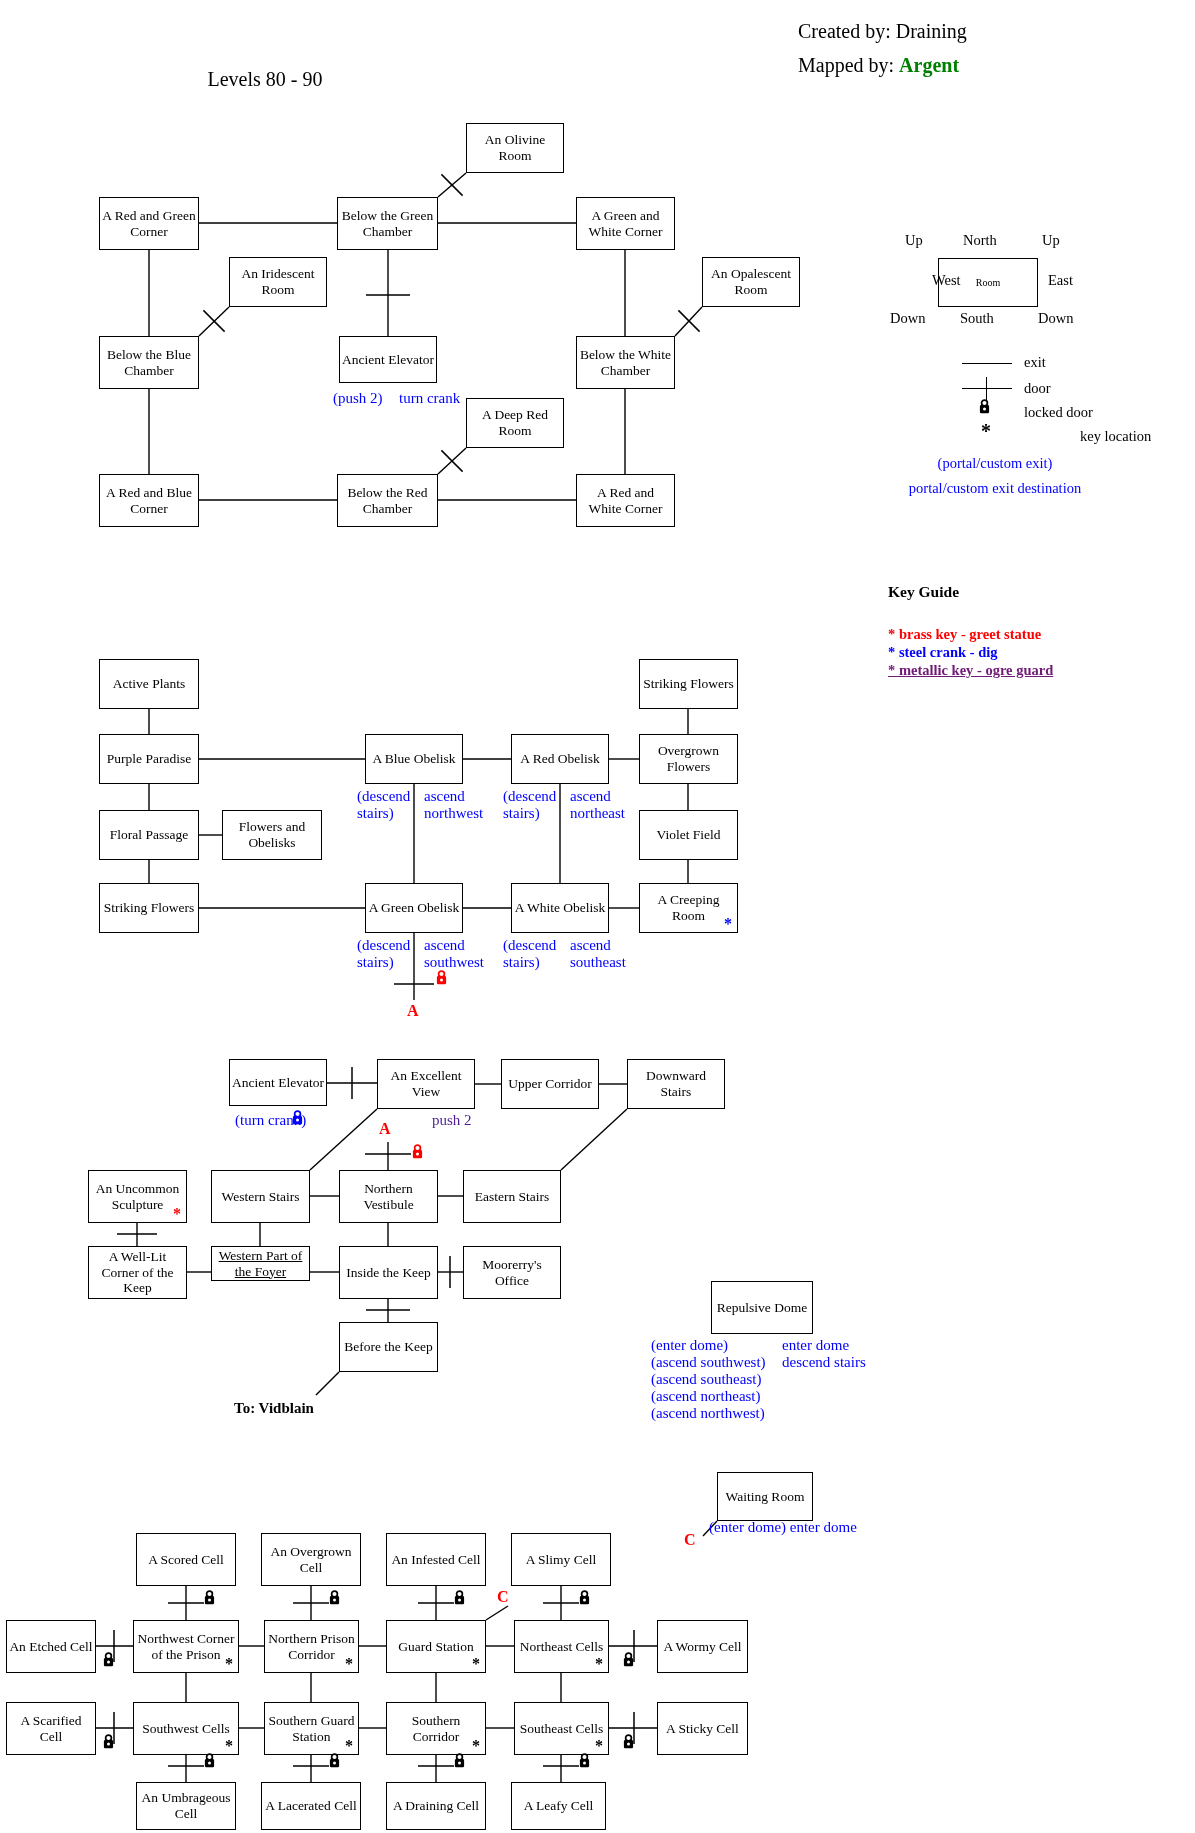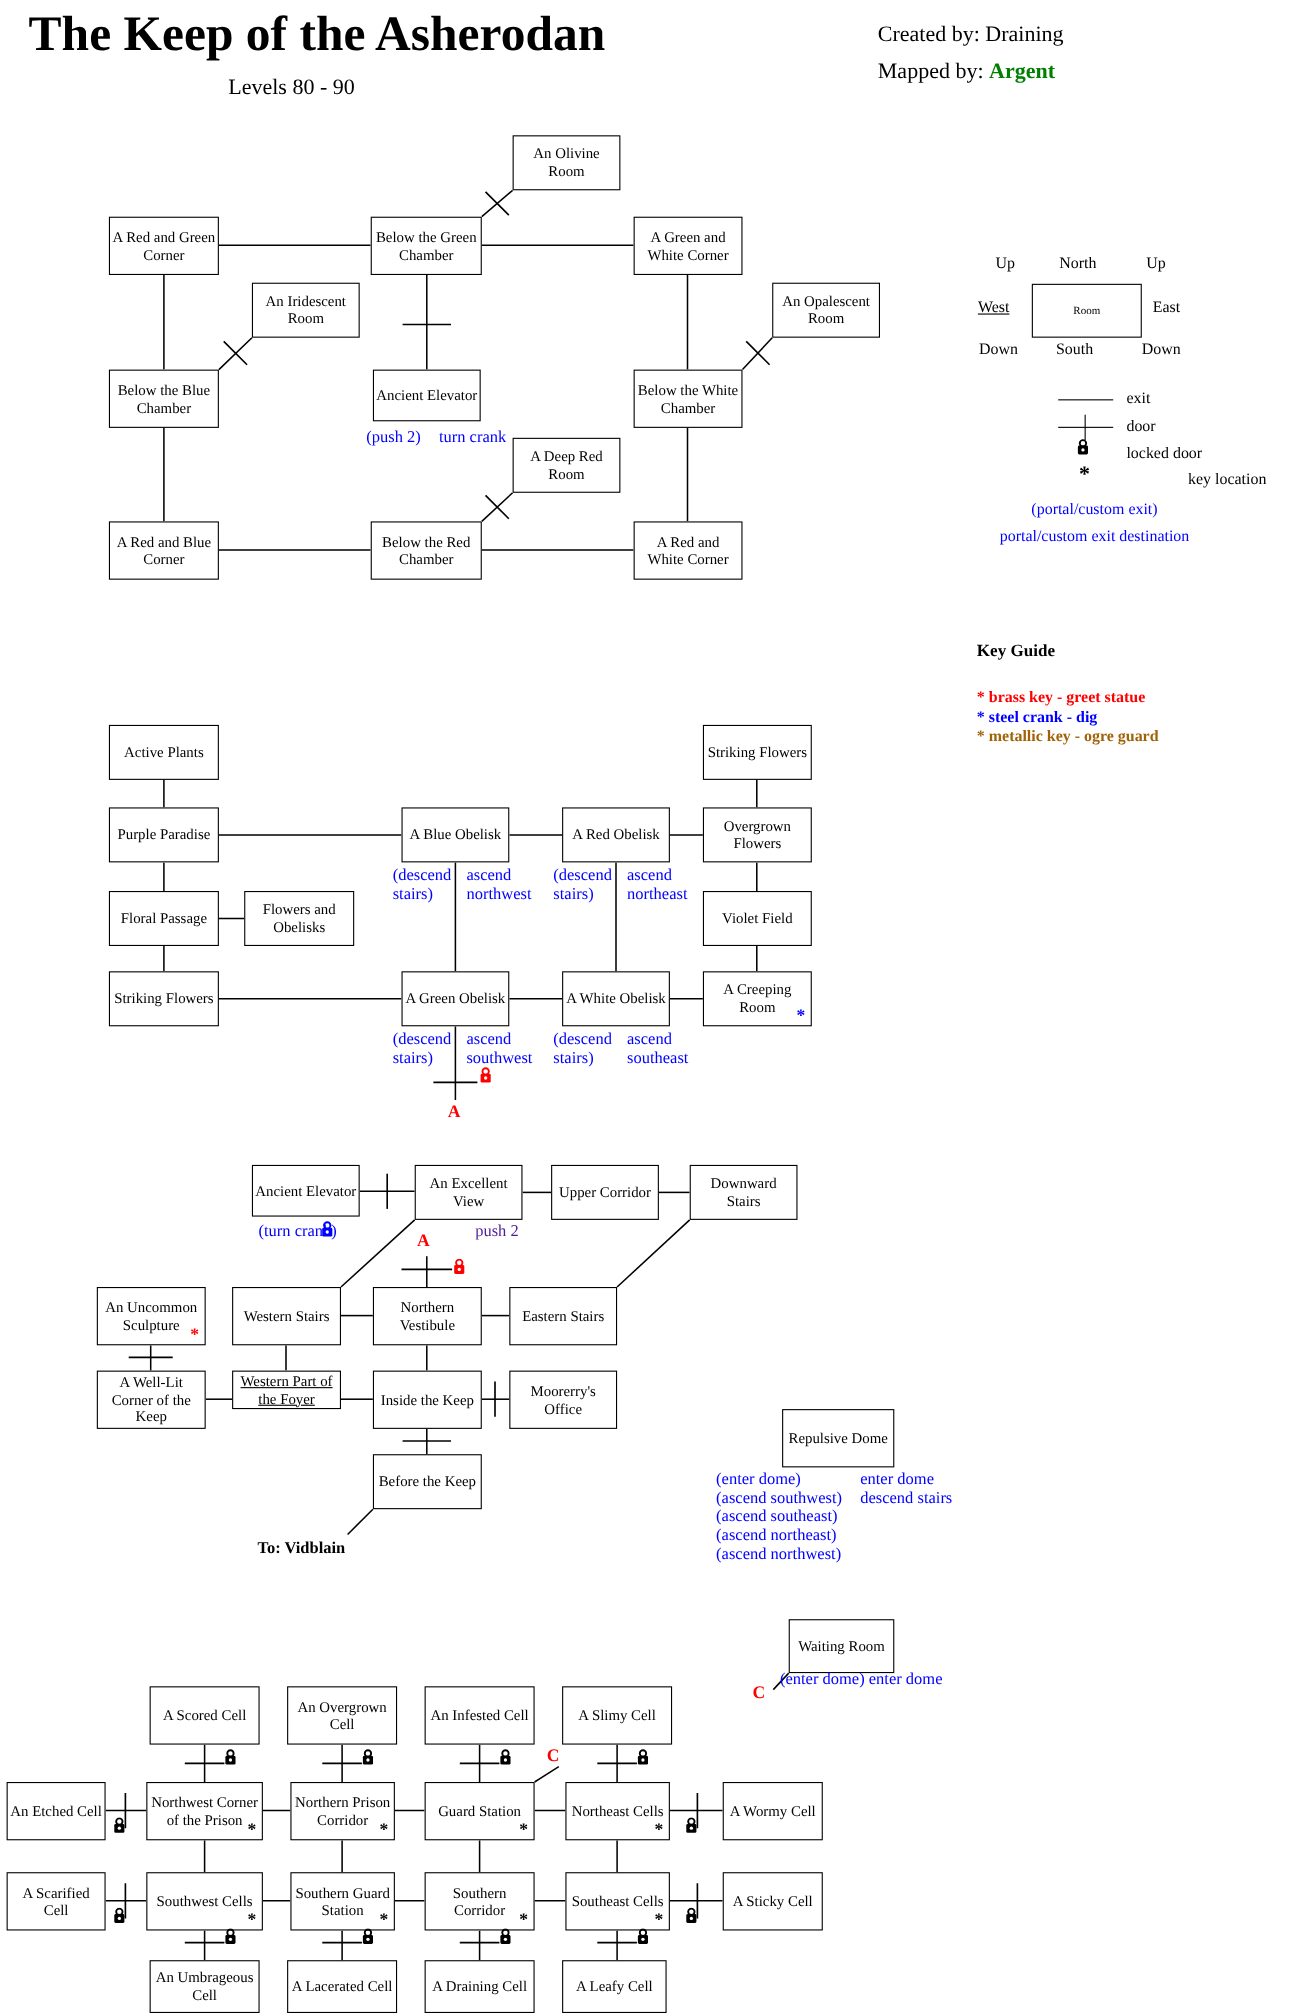--- a/index.html
+++ b/index.html
@@ -35,36 +35,35 @@
   .lg-vline{position:absolute;width:0;border-left:1.5px solid #000;}
   .lg-ast{position:absolute;font-size:20px;font-weight:bold;}
   .kg-title{position:absolute;left:888px;top:583px;font-size:15.5px;font-weight:bold;}
   .kg-entry{position:absolute;left:888px;font-size:14.5px;font-weight:bold;white-space:nowrap;}
 </style>
 </head>
 <body>
 
 <div class="page">
 
-  <div class="page-title">The Keep of the Asherodan</div>
   <div class="page-subtitle">Levels 80 - 90</div>
   <div class="credit credit-created">
     <span>Created by:</span>
     <span>Draining</span>
   </div>
   <div class="credit credit-mapped">
     <span>Mapped by:</span>
     <span class="mapped-name" id="mapped-name" style="color: rgb(0, 128, 0);">Argent</span>
   </div>
 
 
   <span class="lg" style="left:905px;top:232px;">Up</span>
   <span class="lg" style="left:963px;top:232px;">North</span>
   <span class="lg" style="left:1042px;top:232px;">Up</span>
-  <span class="lg" style="left:889px;top:272px;text-decoration:underline;">West</span>
+  <span class="lg" style="left:932px;top:272px;">West</span>
   <div class="legend-room">Room</div>
   <span class="lg" style="left:1048px;top:272px;">East</span>
   <span class="lg" style="left:890px;top:310px;">Down</span>
   <span class="lg" style="left:960px;top:310px;">South</span>
   <span class="lg" style="left:1038px;top:310px;">Down</span>
 
   <div class="lg-line" style="left:962px;top:363px;width:50px;"></div>
   <span class="lg" style="left:1024px;top:354px;">exit</span>
   <div class="lg-line" style="left:962px;top:388px;width:50px;"></div>
   <div class="lg-vline" style="left:986px;top:377px;height:23px;"></div>
@@ -77,21 +76,21 @@
   <span class="lg" style="left:1024px;top:404px;">locked door</span>
   <span class="lg-ast" style="left:981px;top:420px;">*</span>
   <span class="lg" style="left:1080px;top:428px;">key location</span>
   <div class="lg" style="left:880px;top:455px;width:230px;text-align:center;color:#0000ff;">(portal/custom exit)</div>
   <div class="lg" style="left:855px;top:480px;width:280px;text-align:center;color:#0000ff;">portal/custom exit destination</div>
 
   <div class="kg-title">Key Guide</div>
   <div id="key-guide-entries">
       <div class="kg-entry" style="top: 626px; color: rgb(255, 0, 0);">* brass key - greet statue</div>
       <div class="kg-entry" style="top: 644px; color: rgb(0, 0, 255);">* steel crank - dig</div>
-      <div class="kg-entry" style="top: 662px; color: #a16207;">* metallic key - ogre guard</div>
+      <div class="kg-entry" style="top: 662px; color: #701a75; text-decoration: underline;">* metallic key - ogre guard</div>
     </div>
 
   <svg id="lines-svg" width="1195" height="1833">
       <line x1="199" y1="223" x2="337" y2="223" stroke="#000" stroke-width="1.4"></line>
       <line x1="438" y1="223" x2="576" y2="223" stroke="#000" stroke-width="1.4"></line>
       <line x1="149" y1="250" x2="149" y2="336" stroke="#000" stroke-width="1.4"></line>
       <line x1="388" y1="250" x2="388" y2="336" stroke="#000" stroke-width="1.4"></line>
       <line x1="625" y1="250" x2="625" y2="336" stroke="#000" stroke-width="1.4"></line>
       <line x1="149" y1="389" x2="149" y2="474" stroke="#000" stroke-width="1.4"></line>
       <line x1="625" y1="389" x2="625" y2="474" stroke="#000" stroke-width="1.4"></line>

